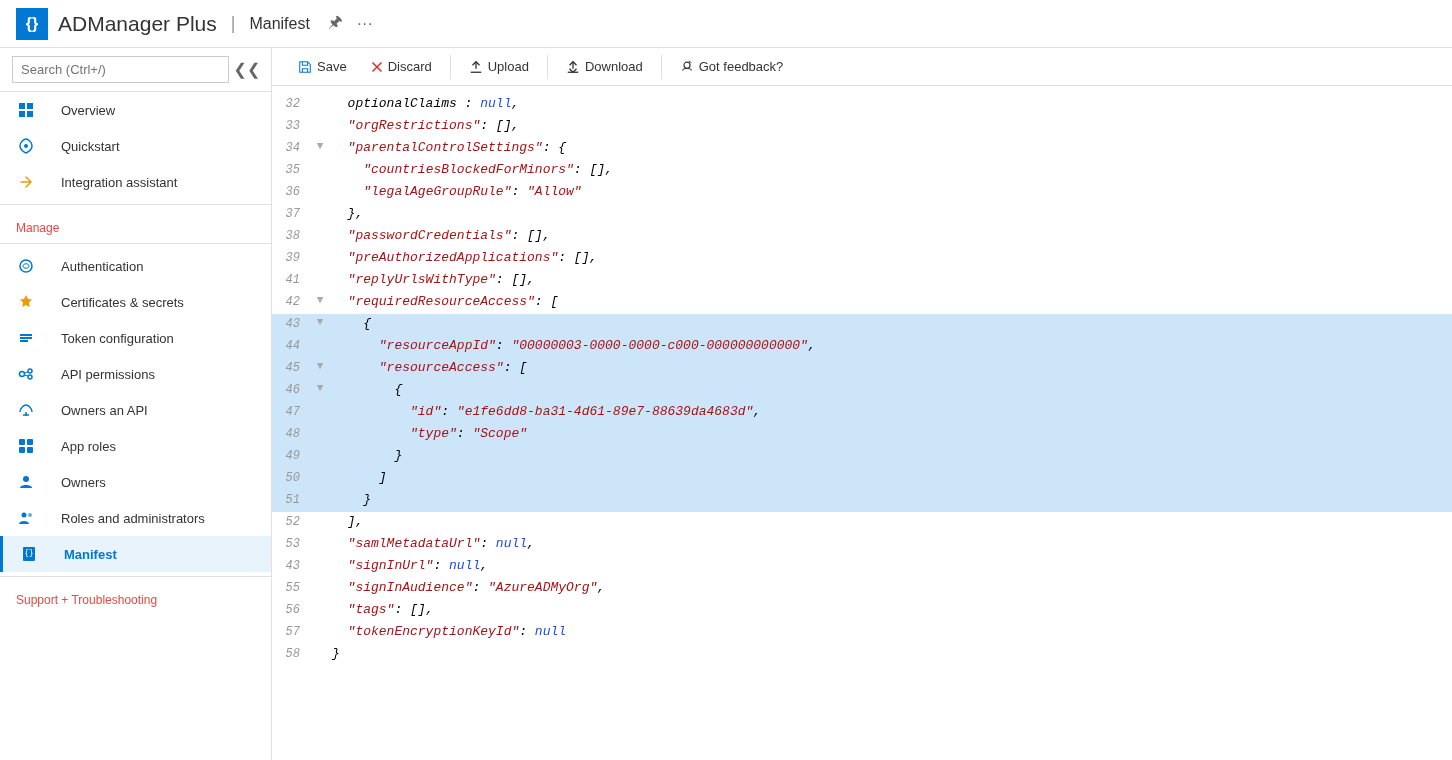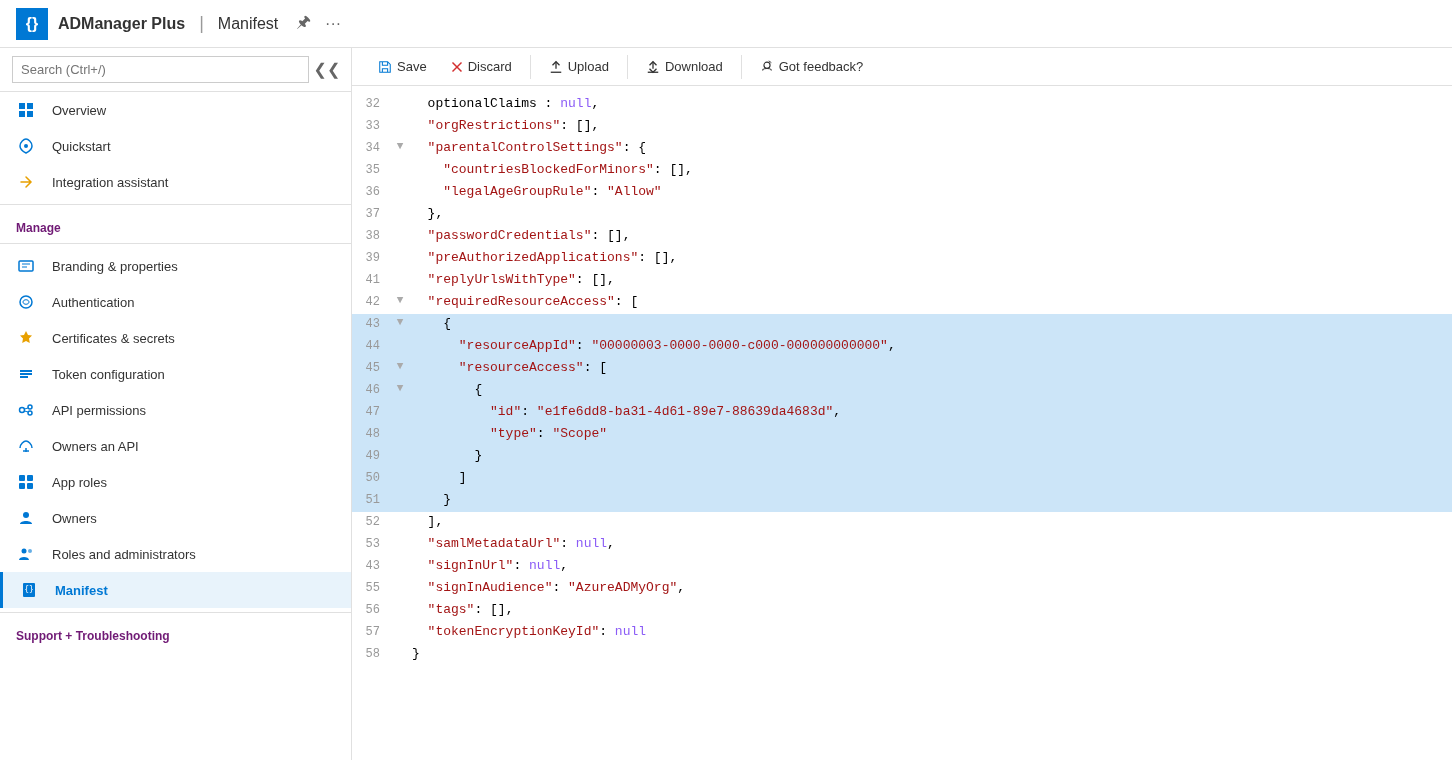--- a/index.html
+++ b/index.html
@@ -1,60 +1,60 @@
 <!DOCTYPE html>
 <html><head>
   <meta charset="utf-8">
   <style>
     * { box-sizing: border-box; margin: 0; padding: 0; }
     body { font-family: 'Segoe UI', sans-serif; font-size: 13px; background: #fff; display: flex; flex-direction: column; height: 760px; overflow: hidden; }
 
     
     .header { display: flex; align-items: center; height: 48px; padding: 0 16px; border-bottom: 1px solid #e0e0e0; background: #fff; gap: 10px; }
     .header-logo { width: 32px; height: 32px; background: #0078d4; display: flex; align-items: center; justify-content: center; color: #fff; font-weight: bold; font-size: 16px; flex-shrink: 0; }
-    .header-app-name { font-size: 16px; font-weight: 700; color: #333; }
+    .header-app-name { font-size: 21px; font-weight: 400; color: #333; }
     .header-separator { color: #999; font-size: 18px; margin: 0 4px; }
     .header-page-title { font-size: 16px; color: #333; font-weight: 400; }
     .header-pin { color: #666; font-size: 16px; margin-left: 8px; cursor: pointer; }
     .header-more { color: #666; font-size: 16px; margin-left: 4px; cursor: pointer; }
 
     
     .main-layout { display: flex; flex: 1; overflow: hidden; }
 
     
-    .sidebar { width: 352px; flex-shrink: 0; border-right: 1px solid #e0e0e0; display: flex; flex-direction: column; overflow-y: auto; background: #fff; }
+    .sidebar { width: 272px; flex-shrink: 0; border-right: 1px solid #e0e0e0; display: flex; flex-direction: column; overflow-y: auto; background: #fff; }
     .sidebar-search { padding: 8px 12px; border-bottom: 1px solid #e0e0e0; display: flex; align-items: center; }
     .sidebar-search input { border: 1px solid #ccc; padding: 5px 8px; font-size: 13px; width: 100%; outline: none; color: #555; }
     .sidebar-collapse-btn { width: 24px; height: 24px; display: flex; align-items: center; justify-content: center; cursor: pointer; color: #666; flex-shrink: 0; margin-left: 6px; font-size: 16px; }
-    .sidebar-section-label { font-size: 12px; font-weight: 700; color: #701a75; padding: 12px 16px 4px 16px; }
+    .sidebar-section-label { font-size: 12px; font-weight: 400; color: #ef4444; padding: 12px 16px 4px 16px; }
     .sidebar-divider { border: none; border-top: 1px solid #e0e0e0; margin: 4px 0; }
-    .sidebar-item { display: flex; align-items: center; padding: 8px 16px; cursor: pointer; color: #333; gap: 16px; min-height: 36px; }
+    .sidebar-item { display: flex; align-items: center; padding: 8px 16px; cursor: pointer; color: #333; gap: 25px; min-height: 36px; }
     .sidebar-item.active { background: #e8f3fb; border-left: 3px solid #0078d4; }
     .sidebar-item.active .sidebar-item-label { color: #0078d4; font-weight: 600; }
     .sidebar-icon { width: 20px; height: 20px; flex-shrink: 0; display: flex; align-items: center; justify-content: center; font-size: 15px; }
     .sidebar-item-label { font-size: 13px; }
 
     
     .toolbar { display: flex; align-items: center; padding: 6px 16px; border-bottom: 1px solid #e0e0e0; gap: 4px; background: #fff; }
     .toolbar-btn { display: flex; align-items: center; gap: 5px; padding: 5px 10px; cursor: pointer; border: none; background: transparent; font-size: 13px; color: #333; border-radius: 2px; }
     .toolbar-separator { width: 1px; height: 24px; background: #e0e0e0; margin: 0 4px; }
 
     
     .editor-area { flex: 1; display: flex; flex-direction: column; overflow: hidden; background: #fff; }
     .code-container { flex: 1; overflow-y: auto; overflow-x: auto; font-family: 'Consolas', 'Courier New', monospace; font-size: 13px; line-height: 1.6; padding: 8px 0; }
-    .code-line { display: flex; align-items: flex-start; min-height: 22px; }
+    .code-line { display: flex; align-items: flex-start; min-height: 22px; font-style: italic; }
     .code-line.selected { background: #cce5f8; }
     .line-number { width: 40px; text-align: right; padding-right: 12px; color: #999; flex-shrink: 0; user-select: none; font-size: 12px; padding-top: 1px; }
     .line-collapse { width: 16px; flex-shrink: 0; color: #aaa; font-size: 11px; display: flex; align-items: center; justify-content: center; }
     .line-content { flex: 1; padding-left: 4px; white-space: pre; }
 
     
     .c-key { color: #a31515; }
     .c-str { color: #a31515; }
-    .c-null { color: #8b5cf6; }
+    .c-null { color: #1d4ed8; }
 
     
     .code-container::-webkit-scrollbar { width: 8px; height: 8px; }
     .code-container::-webkit-scrollbar-thumb { background: #ccc; }
     .sidebar::-webkit-scrollbar { width: 4px; }
     .sidebar::-webkit-scrollbar-thumb { background: #ccc; }
   </style>
 </head>
 <body>
 
@@ -106,30 +106,20 @@
       <span class="sidebar-item-label">Integration assistant</span>
     </div>
 
     <hr class="sidebar-divider">
     <div class="sidebar-section-label">Manage</div>
     <hr class="sidebar-divider">
 
     <div class="sidebar-item">
       <div class="sidebar-icon">
         <svg width="16" height="16" viewBox="0 0 16 16">
-            <rect x="1" y="3" width="14" height="10" rx="1" fill="none" stroke="#0078d4" stroke-width="1.5"></rect>
-            <line x1="4" y1="6" x2="12" y2="6" stroke="#0078d4" stroke-width="1"></line>
-            <line x1="4" y1="9" x2="9" y2="9" stroke="#0078d4" stroke-width="1"></line>
-          </svg>
-      </div>
-      <span class="sidebar-item-label">Branding &amp; properties</span>
-    </div>
-    <div class="sidebar-item">
-      <div class="sidebar-icon">
-        <svg width="16" height="16" viewBox="0 0 16 16">
             <circle cx="8" cy="8" r="6" fill="none" stroke="#0078d4" stroke-width="1.5"></circle>
             <path d="M5 8 C5 5 11 5 11 8 C11 11 5 11 5 8Z" fill="none" stroke="#0078d4" stroke-width="1"></path>
           </svg>
       </div>
       <span class="sidebar-item-label">Authentication</span>
     </div>
     <div class="sidebar-item">
       <div class="sidebar-icon">
         <svg width="16" height="16" viewBox="0 0 16 16">
             <path d="M8 1 L10 5 L14 5.5 L11 8.5 L11.8 13 L8 11 L4.2 13 L5 8.5 L2 5.5 L6 5Z" fill="#e8a000"></path>

